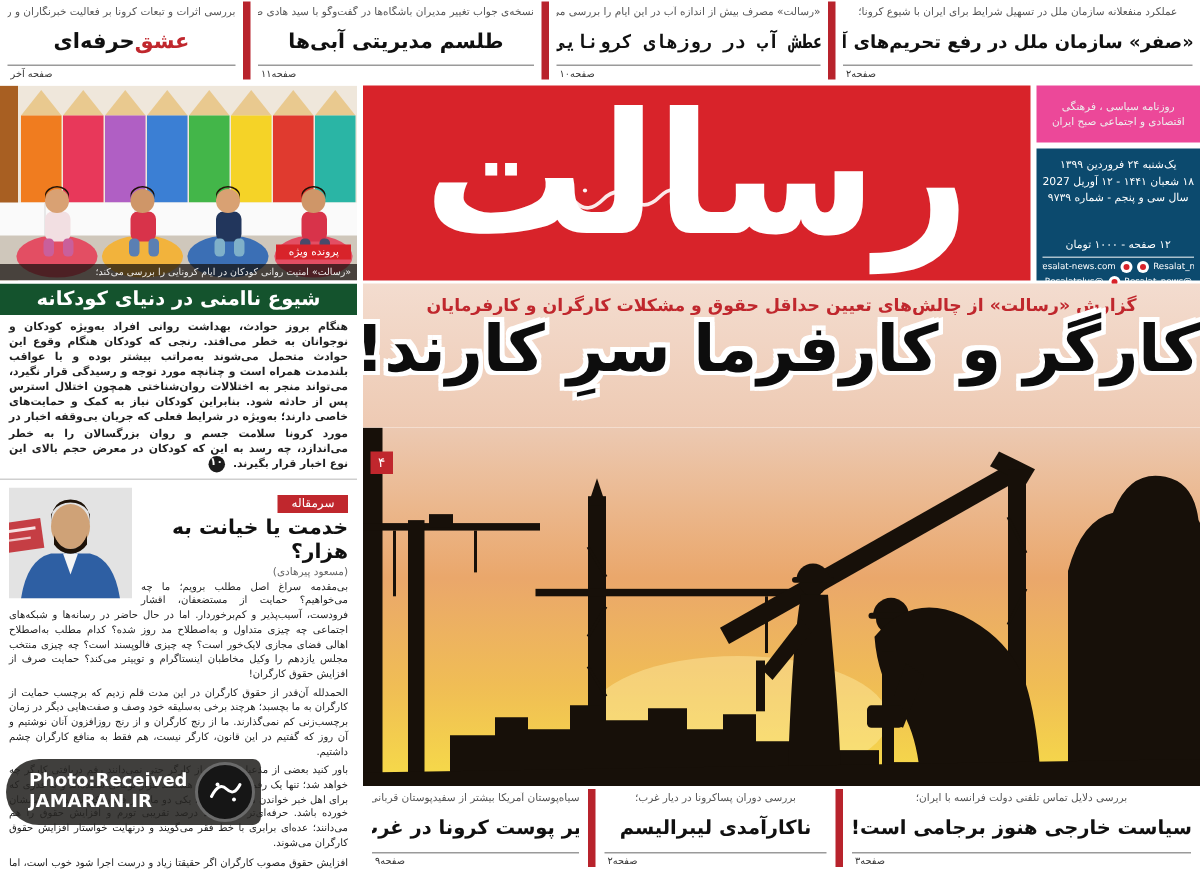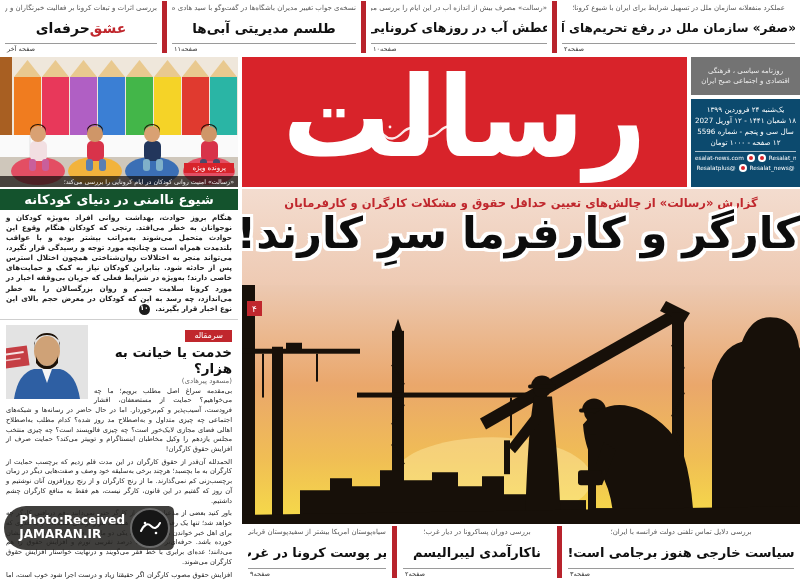--- a/index.html
+++ b/index.html
@@ -20,26 +20,26 @@
   .photo-tag{position:absolute;right:4px;bottom:14px;background:#d8232a;color:#fff;
              font-size:7px;padding:1px 8px;}
   .photo-kicker{position:absolute;left:0;right:0;bottom:0;background:rgba(20,15,12,.72);
                 color:#eee;font-size:6.3px;padding:2px 4px;white-space:nowrap;overflow:hidden;}
   .masthead{position:absolute;left:242px;top:57px;width:445px;height:130px;background:#d8232a;
             display:flex;align-items:center;justify-content:center;overflow:hidden;}
   .masthead-title{color:#fff;font-size:108px;font-weight:bold;line-height:1;margin-top:-8px;
                   transform:scaleY(1.04);}
   .inscription{position:absolute;left:118px;top:62px;opacity:.95;}
   .rightcol{position:absolute;left:691px;top:57px;width:109px;height:130px;}
-  .tagline{background:#737373;color:#eee;height:38px;display:flex;flex-direction:column;
+  .tagline{background:#ec4899;color:#eee;height:38px;display:flex;flex-direction:column;
            align-items:center;justify-content:center;font-size:7px;line-height:1.5;text-align:center;}
   .datebox{background:#0c4a6e;color:#fff;margin-top:4px;height:88px;padding:5px 4px 2px;
            box-sizing:border-box;font-size:7.2px;line-height:1.55;text-align:center;}
   .date-line{white-space:nowrap;overflow:hidden;}
-  .date-line.sep{border-bottom:1px solid rgba(255,255,255,.65);padding-bottom:2px;margin-bottom:2px;}
+  .date-line.sep{border-bottom:1px solid rgba(255,255,255,.65);padding-bottom:2px;margin-bottom:2px;margin-top:20px;}
   .socrow{display:flex;align-items:center;justify-content:center;gap:3px;font-size:5.8px;
           color:#fff;white-space:nowrap;overflow:hidden;margin-top:1px;}
   .soc-ico{width:8px;height:8px;border-radius:50%;background:#fff;flex:none;position:relative;}
   .soc-ico i{position:absolute;left:2px;top:2px;width:4px;height:4px;border-radius:50%;background:#d8232a;}
   
   .leftcol{position:absolute;left:0;top:189px;width:238px;height:391px;overflow:hidden;}
   .blackbar{background:#14532d;color:#fff;height:21px;display:flex;align-items:center;
             justify-content:center;font-size:13px;font-weight:bold;white-space:nowrap;overflow:hidden;}
   .child-body{font-size:7.2px;line-height:1.4;text-align:justify;color:#222;padding:3px 6px 2px;font-weight:bold;}
   .pbadge{display:inline-flex;align-items:center;justify-content:center;width:11px;height:11px;
@@ -81,21 +81,21 @@
 
   <div class="topbar">
     <div class="tstory" style="width:233px;">
       <div class="kicker">عملکرد منفعلانه سازمان ملل در تسهیل شرایط برای ایران با شیوع کرونا؛</div>
       <div class="t-title" style="font-size:12px;">نمره «صفر» سازمان ملل در رفع تحریم‌های آمریکا</div>
       <div class="t-foot">صفحه۲</div>
     </div>
     <div class="tdiv"></div>
     <div class="tstory" style="width:176px;">
       <div class="kicker">«رسالت» مصرف بیش از اندازه آب در این ایام را بررسی می‌کند؛</div>
-      <div class="t-title" style="font-size:12.5px;">عطش آب در روزهای کرونایی</div>
+      <div class="t-title" style="font-size:12.5px;font-family:Liberation Mono, monospace;">عطش آب در روزهای کرونایی</div>
       <div class="t-foot">صفحه۱۰</div>
     </div>
     <div class="tdiv"></div>
     <div class="tstory" style="width:184px;">
       <div class="kicker">نسخه‌ی جواب تغییر مدیران باشگاه‌ها در گفت‌وگو با سید هادی طباطبایی؛</div>
       <div class="t-title" style="font-size:13.5px;">طلسم مدیریتی آبی‌ها</div>
       <div class="t-foot">صفحه۱۱</div>
     </div>
     <div class="tdiv"></div>
     <div class="tstory" style="flex:1;">
@@ -186,21 +186,21 @@
   </div>
 
   <div class="rightcol">
     <div class="tagline">
       <span>روزنامه سیاسی ، فرهنگی</span>
       <span>اقتصادی و اجتماعی صبح ایران</span>
     </div>
     <div class="datebox">
       <div class="date-line">یک‌شنبه ۲۴ فروردین ۱۳۹۹</div>
       <div class="date-line">۱۸ شعبان ۱۴۴۱ - ۱۲ آوریل 2027</div>
-      <div class="date-line">سال سی و پنجم - شماره 5596</div>
+      <div class="date-line">سال سی و پنجم - شماره ۹۷۳۹</div>
       <div class="date-line sep">۱۲ صفحه - ۱۰۰۰ تومان</div>
       <div class="socrow">
         <span>@Resalat_news</span>
         <span class="soc-ico">
             <i></i>
           </span>
         <span class="soc-ico">
             <i></i>
           </span>
         <span>www.resalat-news.com</span>

